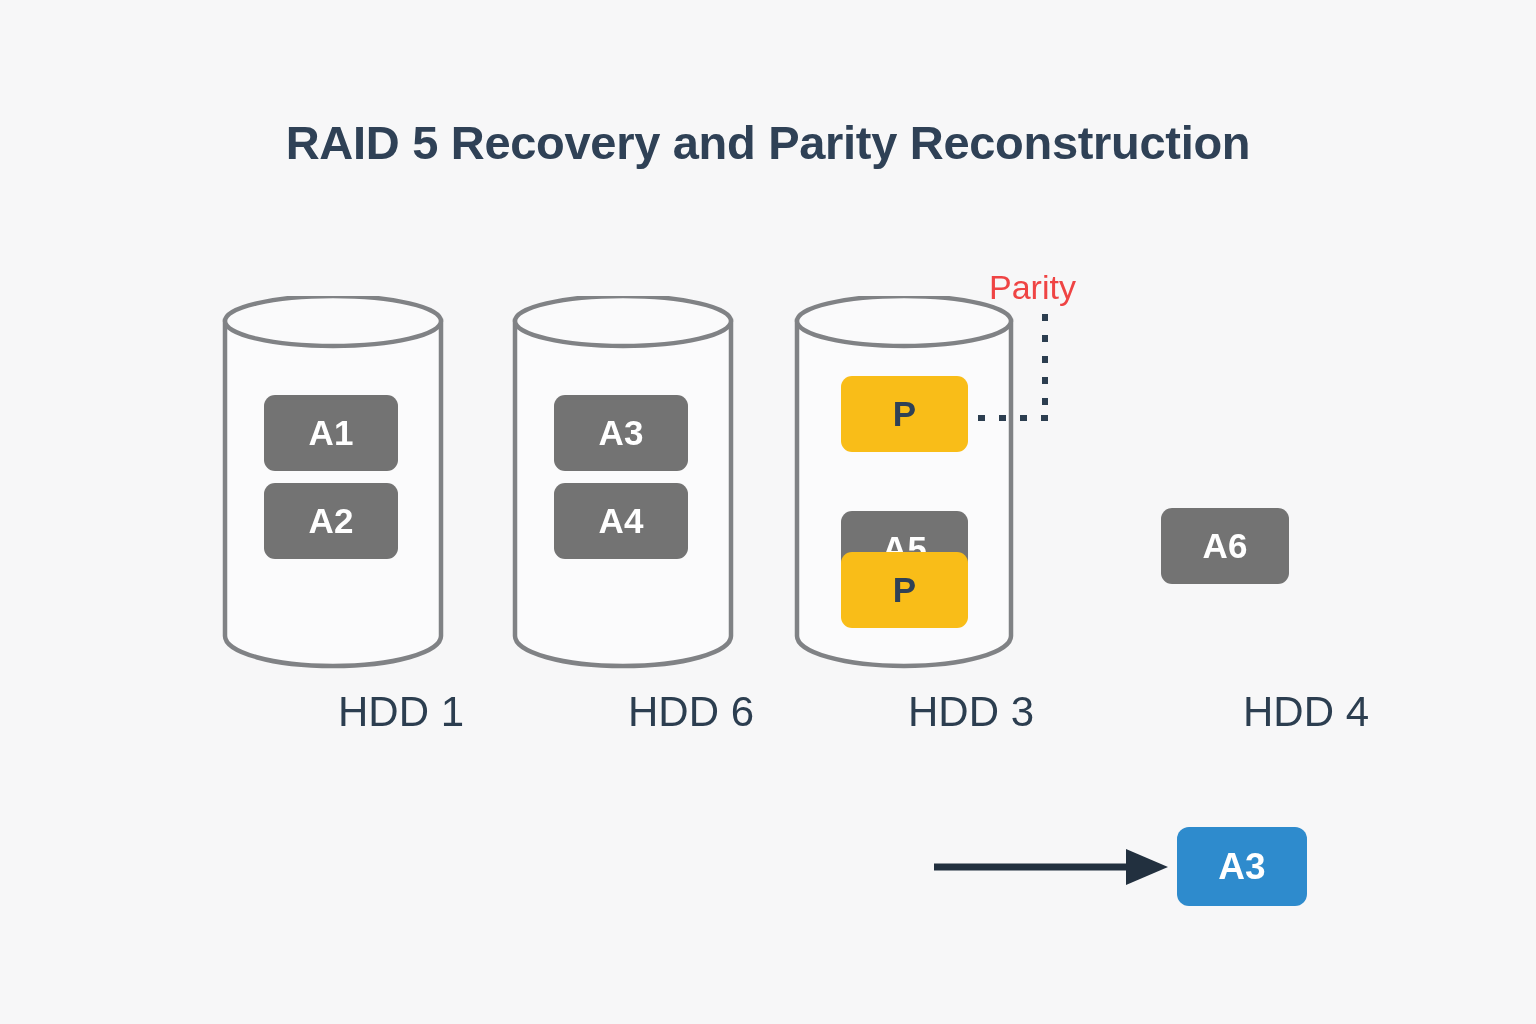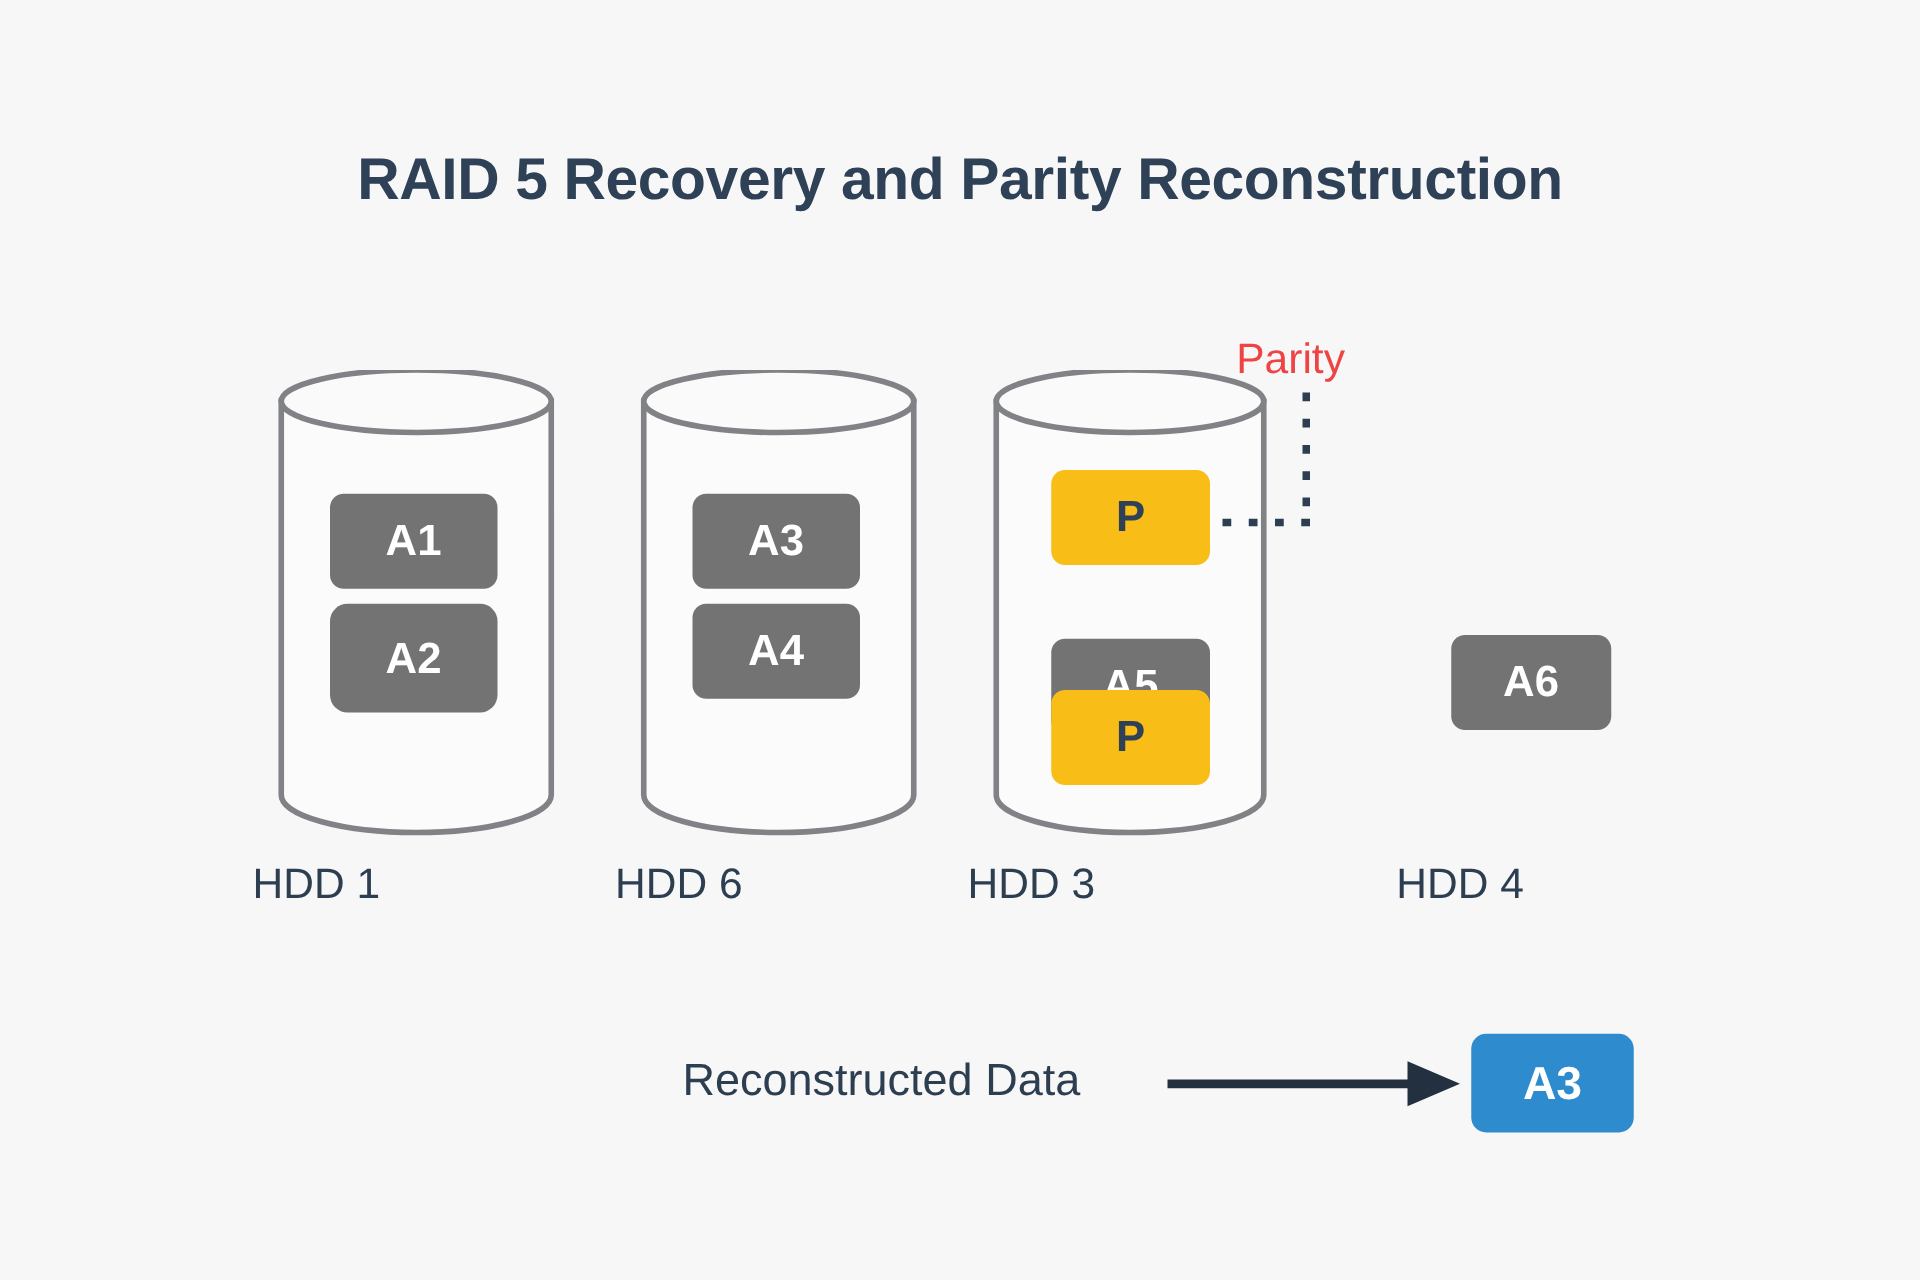--- a/index.html
+++ b/index.html
@@ -66,22 +66,22 @@
     color: #ffffff;
   }
   .block.parity {
     background: #f9bd18;
     color: #2f4156;
   }
 
   
   .disk-label {
     position: absolute;
-    text-align: left;
-    font-size: 34px;
+    text-align: right;
+    font-size: 42px;
     font-weight: 400;
     color: #2c3e50;
     white-space: nowrap;
   }
 
   
   .parity-callout-label {
     position: absolute;
     left: 989px;
     top: 268px;
@@ -137,21 +137,21 @@
   <div class="disk-col" style="left:222px;">
     <div class="cyl-wrap">
       <svg class="cyl-svg" width="222" height="375" viewBox="0 0 222 375">
         <path d="M3,25 L3,340 A108,30 0 0 0 219,340 L219,25 Z" fill="#fbfbfc" stroke="#808285" stroke-width="4.5"></path>
         <ellipse cx="111" cy="25" rx="108" ry="25" fill="#fafafb" stroke="#808285" stroke-width="4.5"></ellipse>
       </svg>
     </div>
     <div class="block data" style="left:42px; top:99px; width:134px; height:76px;">
       <span>A1</span>
     </div>
-    <div class="block data" style="left:42px; top:187px; width:134px; height:87px;border-radius:14px;">
+    <div class="block data" style="left:42px; top:187px; width:134px; height:76px;">
       <span>A2</span>
     </div>
     <div class="disk-label" style="left:-20px; top:392px; width:262px;">HDD 1</div>
   </div>
 
   <div class="disk-col" style="left:512px;">
     <div class="cyl-wrap">
       <svg class="cyl-svg" width="222" height="375" viewBox="0 0 222 375">
         <path d="M3,25 L3,340 A108,30 0 0 0 219,340 L219,25 Z" fill="#fbfbfc" stroke="#808285" stroke-width="4.5"></path>
         <ellipse cx="111" cy="25" rx="108" ry="25" fill="#fafafb" stroke="#808285" stroke-width="4.5"></ellipse>
@@ -191,21 +191,20 @@
     </div>
     <div class="disk-label" style="left:18px; top:392px; width:252px;">HDD 4</div>
   </div>
 
   <div class="parity-callout-label">Parity</div>
   <svg class="callout-svg" width="110" height="130" viewBox="0 0 110 130">
     <path d="M85,4 L85,108" fill="none" stroke="#2c3e50" stroke-width="6" stroke-linecap="butt" stroke-dasharray="7 14"></path>
     <path d="M88,108 L18,108" fill="none" stroke="#2c3e50" stroke-width="6" stroke-linecap="butt" stroke-dasharray="7 14"></path>
   </svg>
 
-  <div class="recon-label">Reconstructed Data</div>
 
   <svg class="recon-arrow" width="250" height="48" viewBox="0 0 250 48">
     <line x1="6" y1="22" x2="205" y2="22" stroke="#22303f" stroke-width="7"></line>
     <polygon points="198,4 240,22 198,40" fill="#22303f"></polygon>
   </svg>
 
   <div class="recon-block">
     <span>A3</span>
   </div>
 

